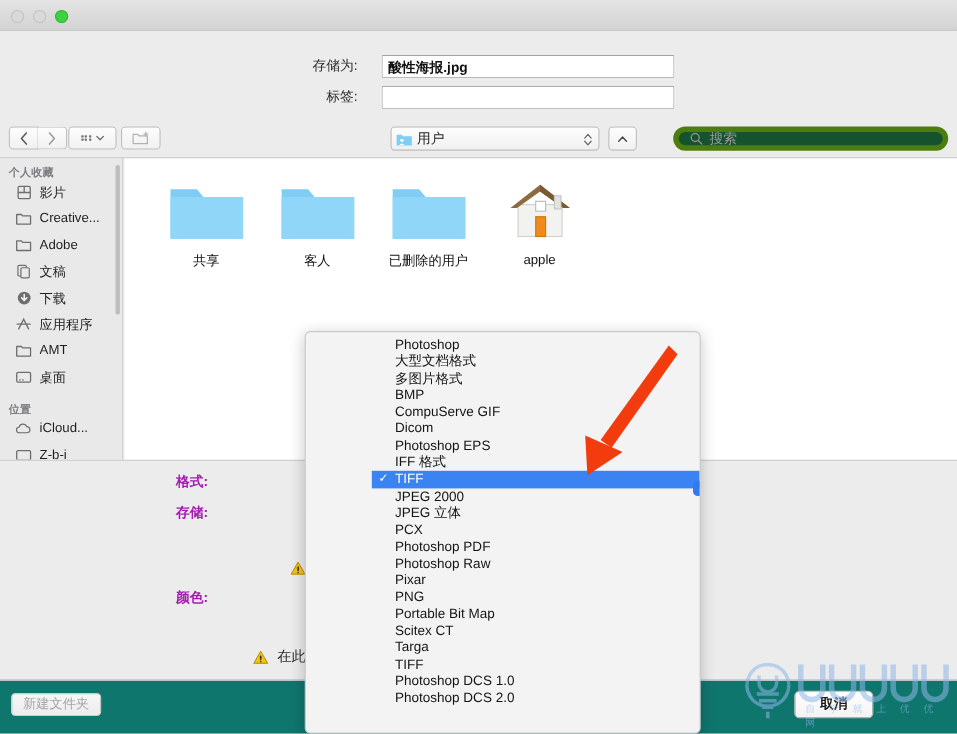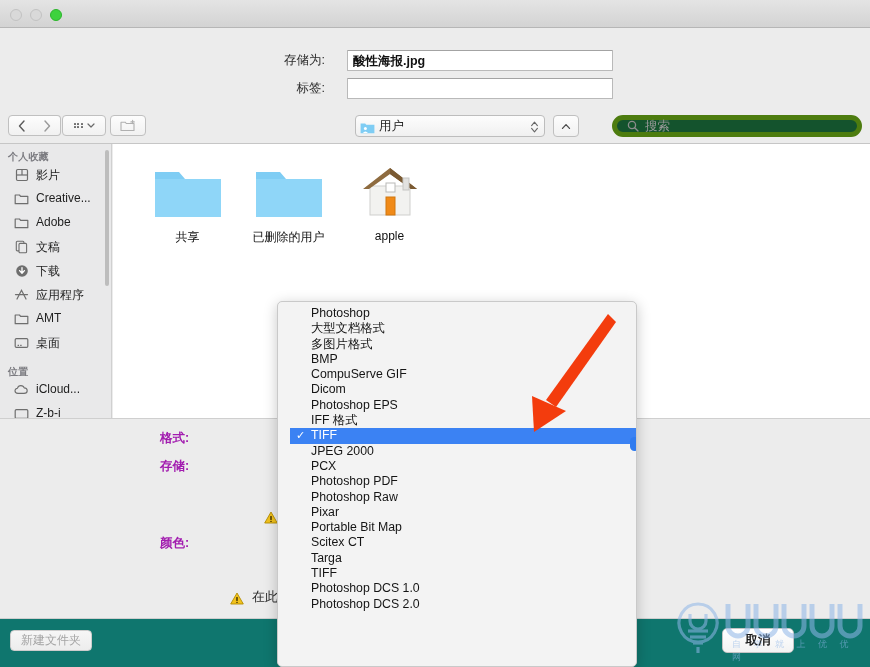--- a/index.html
+++ b/index.html
@@ -184,21 +184,21 @@
   
   .dropdown {
     position: absolute; left: 277px; top: 301px; width: 360px; height: 366px;
     background: #f3f3f3;
     border: 1px solid #c9c9c9;
     border-radius: 5px;
     box-shadow: 0 3px 14px rgba(0,0,0,0.22);
     overflow: hidden;
     z-index: 40;
   }
-  .dd-list { padding: 4px 0 0 12px; }
+  .dd-list { padding: 4px 0 0 12px; margin-left: 48px; }
   .dd-item {
     height: 15.3px; display: flex; align-items: center;
     font-size: 12.3px; color: #151515;
     padding-left: 6px; line-height: 15.3px;
   }
   .dd-item .ck { width: 15px; flex: none; font-size: 11px; color: #151515; }
   .dd-item.sel { background: #3b82f3; color: #ffffff; }
   .dd-item.sel .ck { color: #ffffff; }
   .dd-scrollthumb {
     position: absolute; right: -3px; top: 135px;
@@ -420,20 +420,29 @@
       <div class="fitem">
         <div class="fico">
           <svg class="folder-svg" width="72" height="56" viewBox="0 0 72 56">
             <path d="M3 8 h24 l6 7 h36 v38 H3 Z" fill="#7fcdf4"></path>
             <path d="M3 15 h66 v38 H3 Z" fill="#8fd6f8"></path>
           </svg>
         </div>
         <div class="fname">共享</div>
       </div>
 
+      <div class="fitem">
+        <div class="fico">
+          <svg class="folder-svg" width="72" height="56" viewBox="0 0 72 56">
+            <path d="M3 8 h24 l6 7 h36 v38 H3 Z" fill="#7fcdf4"></path>
+            <path d="M3 15 h66 v38 H3 Z" fill="#8fd6f8"></path>
+          </svg>
+        </div>
+        <div class="fname">客人</div>
+      </div>
 
       <div class="fitem">
         <div class="fico">
           <svg class="folder-svg" width="72" height="56" viewBox="0 0 72 56">
             <path d="M3 8 h24 l6 7 h36 v38 H3 Z" fill="#7fcdf4"></path>
             <path d="M3 15 h66 v38 H3 Z" fill="#8fd6f8"></path>
           </svg>
         </div>
         <div class="fname">已删除的用户</div>
       </div>
@@ -534,33 +543,41 @@
       <div class="dd-item sel">
           <span class="ck">✓</span>
           <span>TIFF</span>
         </div>
       <div class="dd-item">
           <span class="ck"></span>
           <span>JPEG 2000</span>
         </div>
       <div class="dd-item">
           <span class="ck"></span>
+          <span>JPEG 立体</span>
+        </div>
+      <div class="dd-item">
+          <span class="ck"></span>
           <span>PCX</span>
         </div>
       <div class="dd-item">
           <span class="ck"></span>
           <span>Photoshop PDF</span>
         </div>
       <div class="dd-item">
           <span class="ck"></span>
           <span>Photoshop Raw</span>
         </div>
       <div class="dd-item">
           <span class="ck"></span>
           <span>Pixar</span>
+        </div>
+      <div class="dd-item">
+          <span class="ck"></span>
+          <span>PNG</span>
         </div>
       <div class="dd-item">
           <span class="ck"></span>
           <span>Portable Bit Map</span>
         </div>
       <div class="dd-item">
           <span class="ck"></span>
           <span>Scitex CT</span>
         </div>
       <div class="dd-item">

